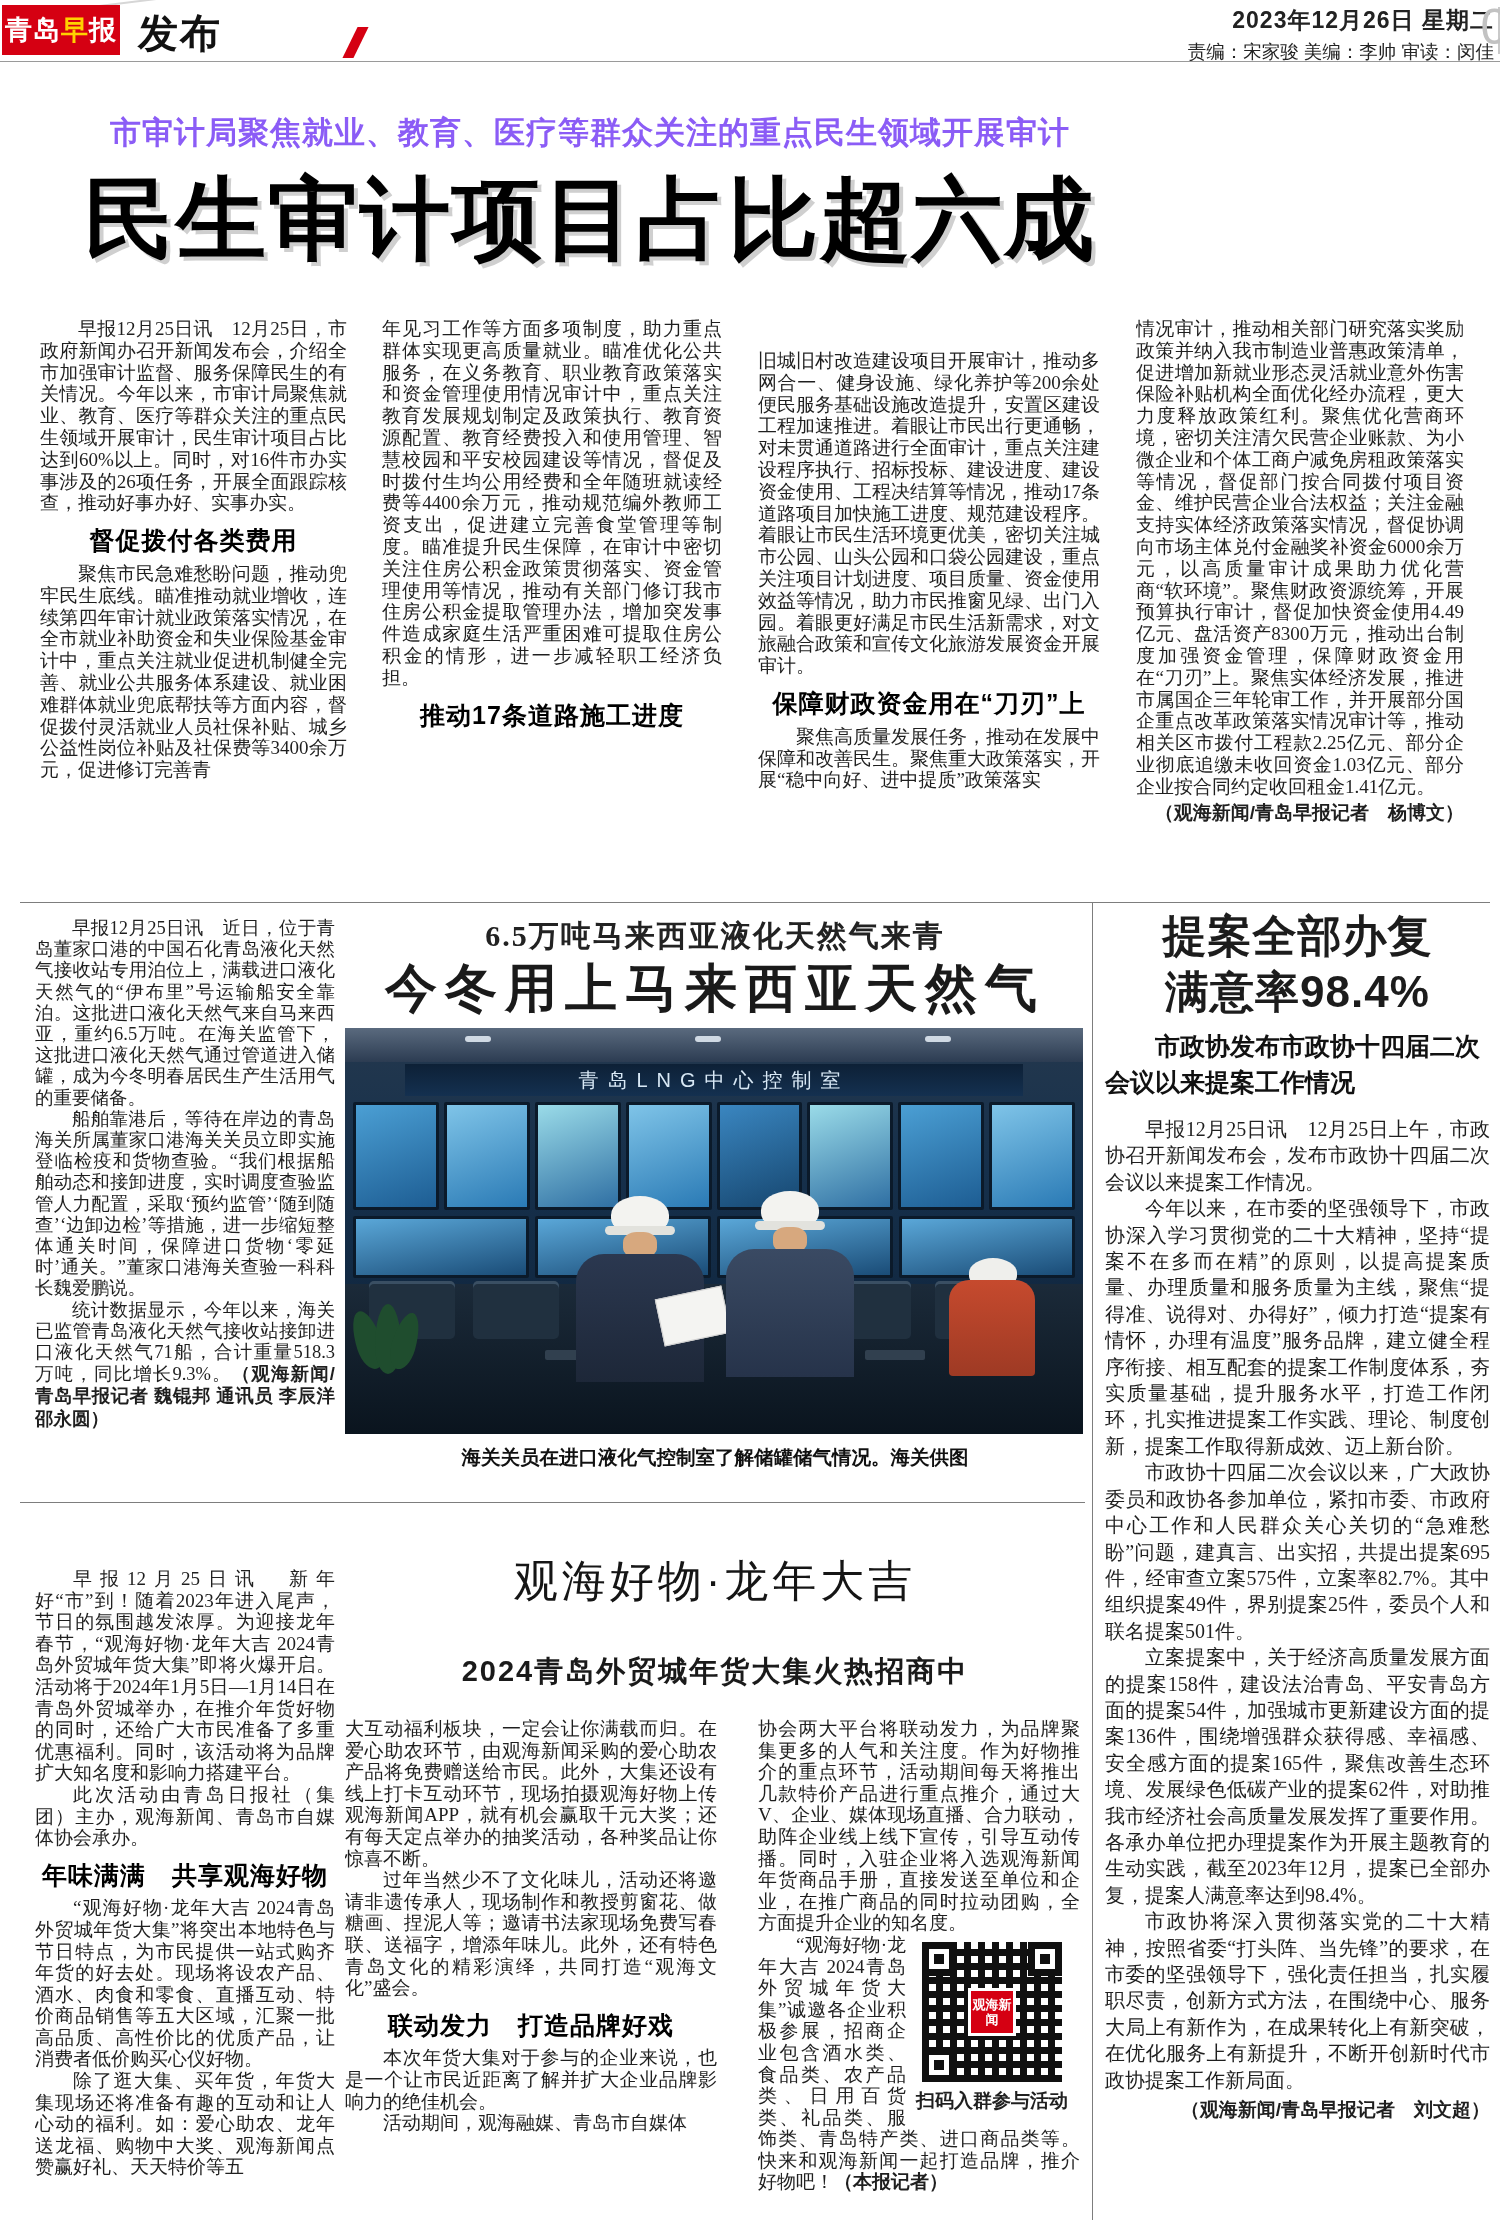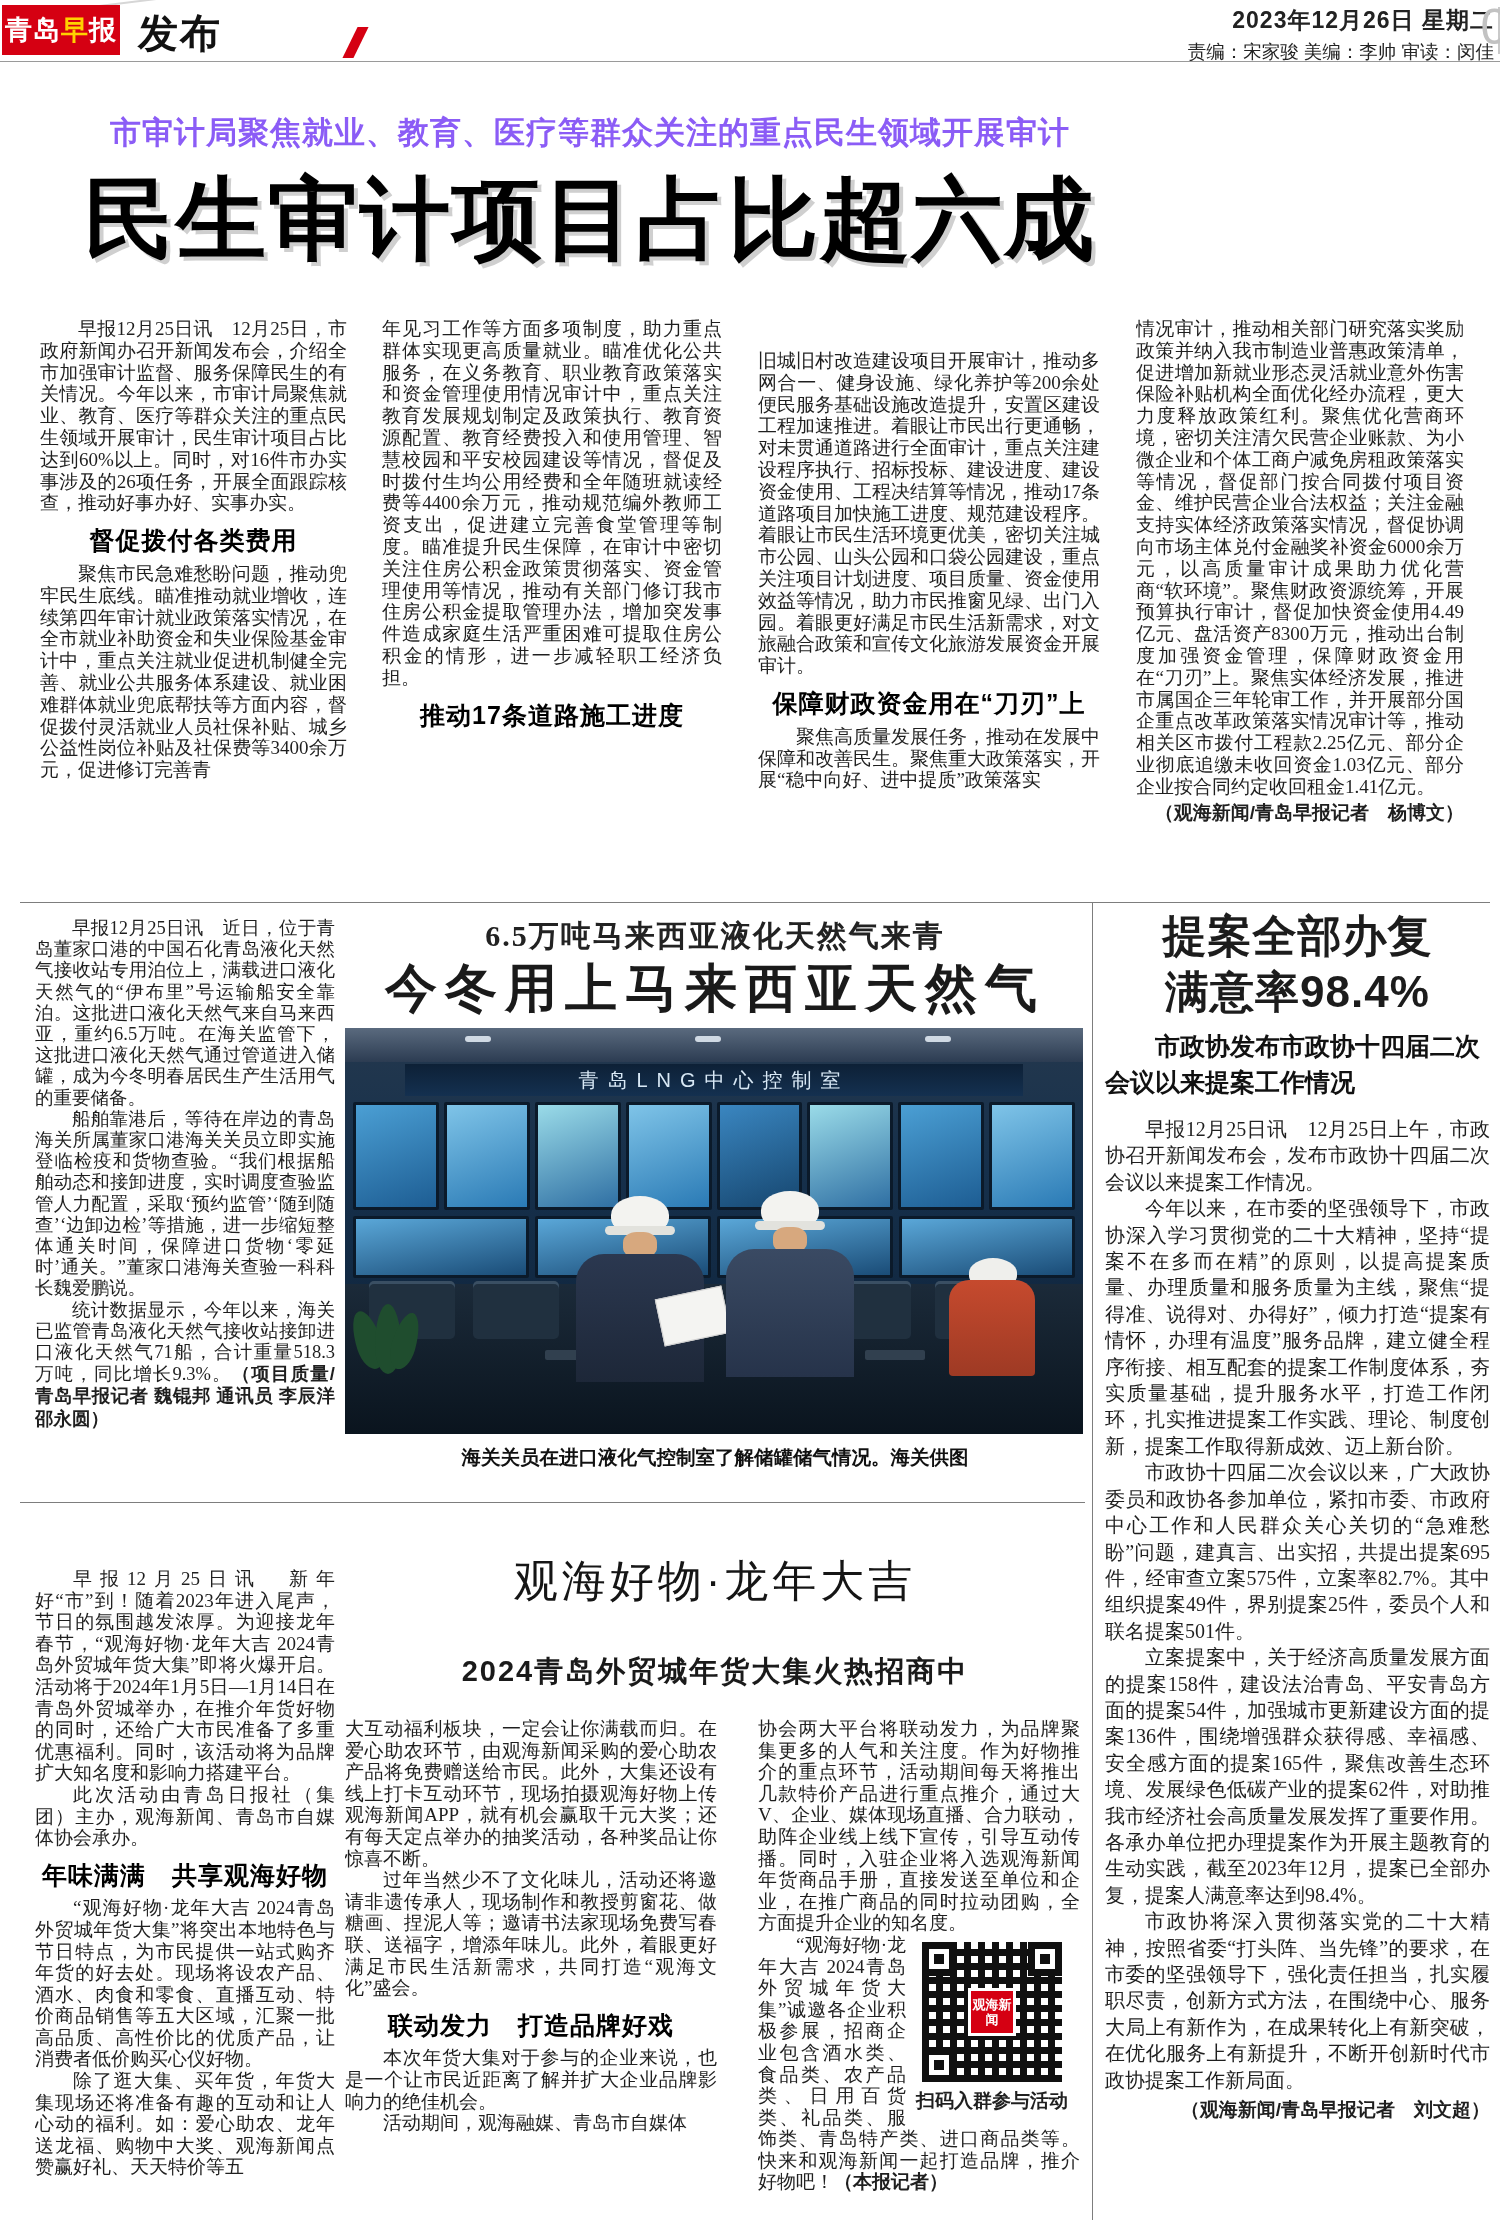--- a/index.html
+++ b/index.html
@@ -141,21 +141,21 @@
       <p class="byline">（观海新闻/青岛早报记者　杨博文）</p>
     </div>
 
   <div class="abs rule-h" style="left:20px;top:902px;width:1470px;"></div>
   <div class="abs rule-v" style="left:1092px;top:902px;height:1318px;"></div>
   <div class="abs rule-h" style="left:20px;top:1502px;width:1065px;"></div>
 
   <div class="abs colbox gas-col">
       <p class="para">早报12月25日讯　近日，位于青岛董家口港的中国石化青岛液化天然气接收站专用泊位上，满载进口液化天然气的“伊布里”号运输船安全靠泊。这批进口液化天然气来自马来西亚，重约6.5万吨。在海关监管下，这批进口液化天然气通过管道进入储罐，成为今冬明春居民生产生活用气的重要储备。</p>
       <p class="para">船舶靠港后，等待在岸边的青岛海关所属董家口港海关关员立即实施登临检疫和货物查验。“我们根据船舶动态和接卸进度，实时调度查验监管人力配置，采取‘预约监管’‘随到随查’‘边卸边检’等措施，进一步缩短整体通关时间，保障进口货物‘零延时’通关。”董家口港海关查验一科科长魏爱鹏说。</p>
-      <p class="para">统计数据显示，今年以来，海关已监管青岛液化天然气接收站接卸进口液化天然气71船，合计重量518.3万吨，同比增长9.3%。<b class="tail-byline">（项目质量/青岛早报记者 魏锟邦 通讯员 李辰洋 邵永圆）</b></p>
+      <p class="para">统计数据显示，今年以来，海关已监管青岛液化天然气接收站接卸进口液化天然气71船，合计重量518.3万吨，同比增长9.3%。<b class="tail-byline">（观海新闻/青岛早报记者 魏锟邦 通讯员 李辰洋 邵永圆）</b></p>
     </div>
   <div class="abs gas-kicker serif">6.5万吨马来西亚液化天然气来青</div>
   <div class="abs gas-headline sans">今冬用上马来西亚天然气</div>
 
   <div class="abs photo">
     <div class="ceiling"></div>
     <div class="lamp" style="left:120px;"></div>
     <div class="lamp" style="left:350px;"></div>
     <div class="lamp" style="left:580px;"></div>
     <div class="sign-band">青岛LNG中心控制室</div>
@@ -223,21 +223,21 @@
   <div class="abs fair-subtitle sans">2024青岛外贸城年货大集火热招商中</div>
   <div class="abs colbox fair-col fcol1">
       <p class="para">早报12月25日讯　新年好“市”到！随着2023年进入尾声，节日的氛围越发浓厚。为迎接龙年春节，“观海好物·龙年大吉 2024青岛外贸城年货大集”即将火爆开启。活动将于2024年1月5日—1月14日在青岛外贸城举办，在推介年货好物的同时，还给广大市民准备了多重优惠福利。同时，该活动将为品牌扩大知名度和影响力搭建平台。</p>
       <p class="para">此次活动由青岛日报社（集团）主办，观海新闻、青岛市自媒体协会承办。</p>
       <h3 class="col-subhead">年味满满　共享观海好物</h3>
       <p class="para">“观海好物·龙年大吉 2024青岛外贸城年货大集”将突出本地特色与节日特点，为市民提供一站式购齐年货的好去处。现场将设农产品、酒水、肉食和零食、直播互动、特价商品销售等五大区域，汇聚一批高品质、高性价比的优质产品，让消费者低价购买心仪好物。</p>
       <p class="para">除了逛大集、买年货，年货大集现场还将准备有趣的互动和让人心动的福利。如：爱心助农、龙年送龙福、购物中大奖、观海新闻点赞赢好礼、天天特价等五</p>
     </div>
   <div class="abs colbox fair-col fcol2">
       <p class="para flush">大互动福利板块，一定会让你满载而归。在爱心助农环节，由观海新闻采购的爱心助农产品将免费赠送给市民。此外，大集还设有线上打卡互动环节，现场拍摄观海好物上传观海新闻APP，就有机会赢取千元大奖；还有每天定点举办的抽奖活动，各种奖品让你惊喜不断。</p>
-      <p class="para">过年当然少不了文化味儿，活动还将邀请非遗传承人，现场制作和教授剪窗花、做糖画、捏泥人等；邀请书法家现场免费写春联、送福字，增添年味儿。此外，着眼更好满足市民生活新需求，共同打造“观海文化”盛会。</p>
+      <p class="para">过年当然少不了文化味儿，活动还将邀请非遗传承人，现场制作和教授剪窗花、做糖画、捏泥人等；邀请书法家现场免费写春联、送福字，增添年味儿。此外，还有特色青岛文化的精彩演绎，共同打造“观海文化”盛会。</p>
       <h3 class="col-subhead">联动发力　打造品牌好戏</h3>
       <p class="para">本次年货大集对于参与的企业来说，也是一个让市民近距离了解并扩大企业品牌影响力的绝佳机会。</p>
       <p class="para">活动期间，观海融媒、青岛市自媒体</p>
     </div>
   <div class="abs colbox fair-col fcol3">
     <p class="para flush">协会两大平台将联动发力，为品牌聚集更多的人气和关注度。作为好物推介的重点环节，活动期间每天将推出几款特价产品进行重点推介，通过大V、企业、媒体现场直播、合力联动，助阵企业线上线下宣传，引导互动传播。同时，入驻企业将入选观海新闻年货商品手册，直接发送至单位和企业，在推广商品的同时拉动团购，全方面提升企业的知名度。</p>
     <div class="qr-float">
       <div class="qr">
         <div class="finder f-tl"></div>
         <div class="finder f-tr"></div>

